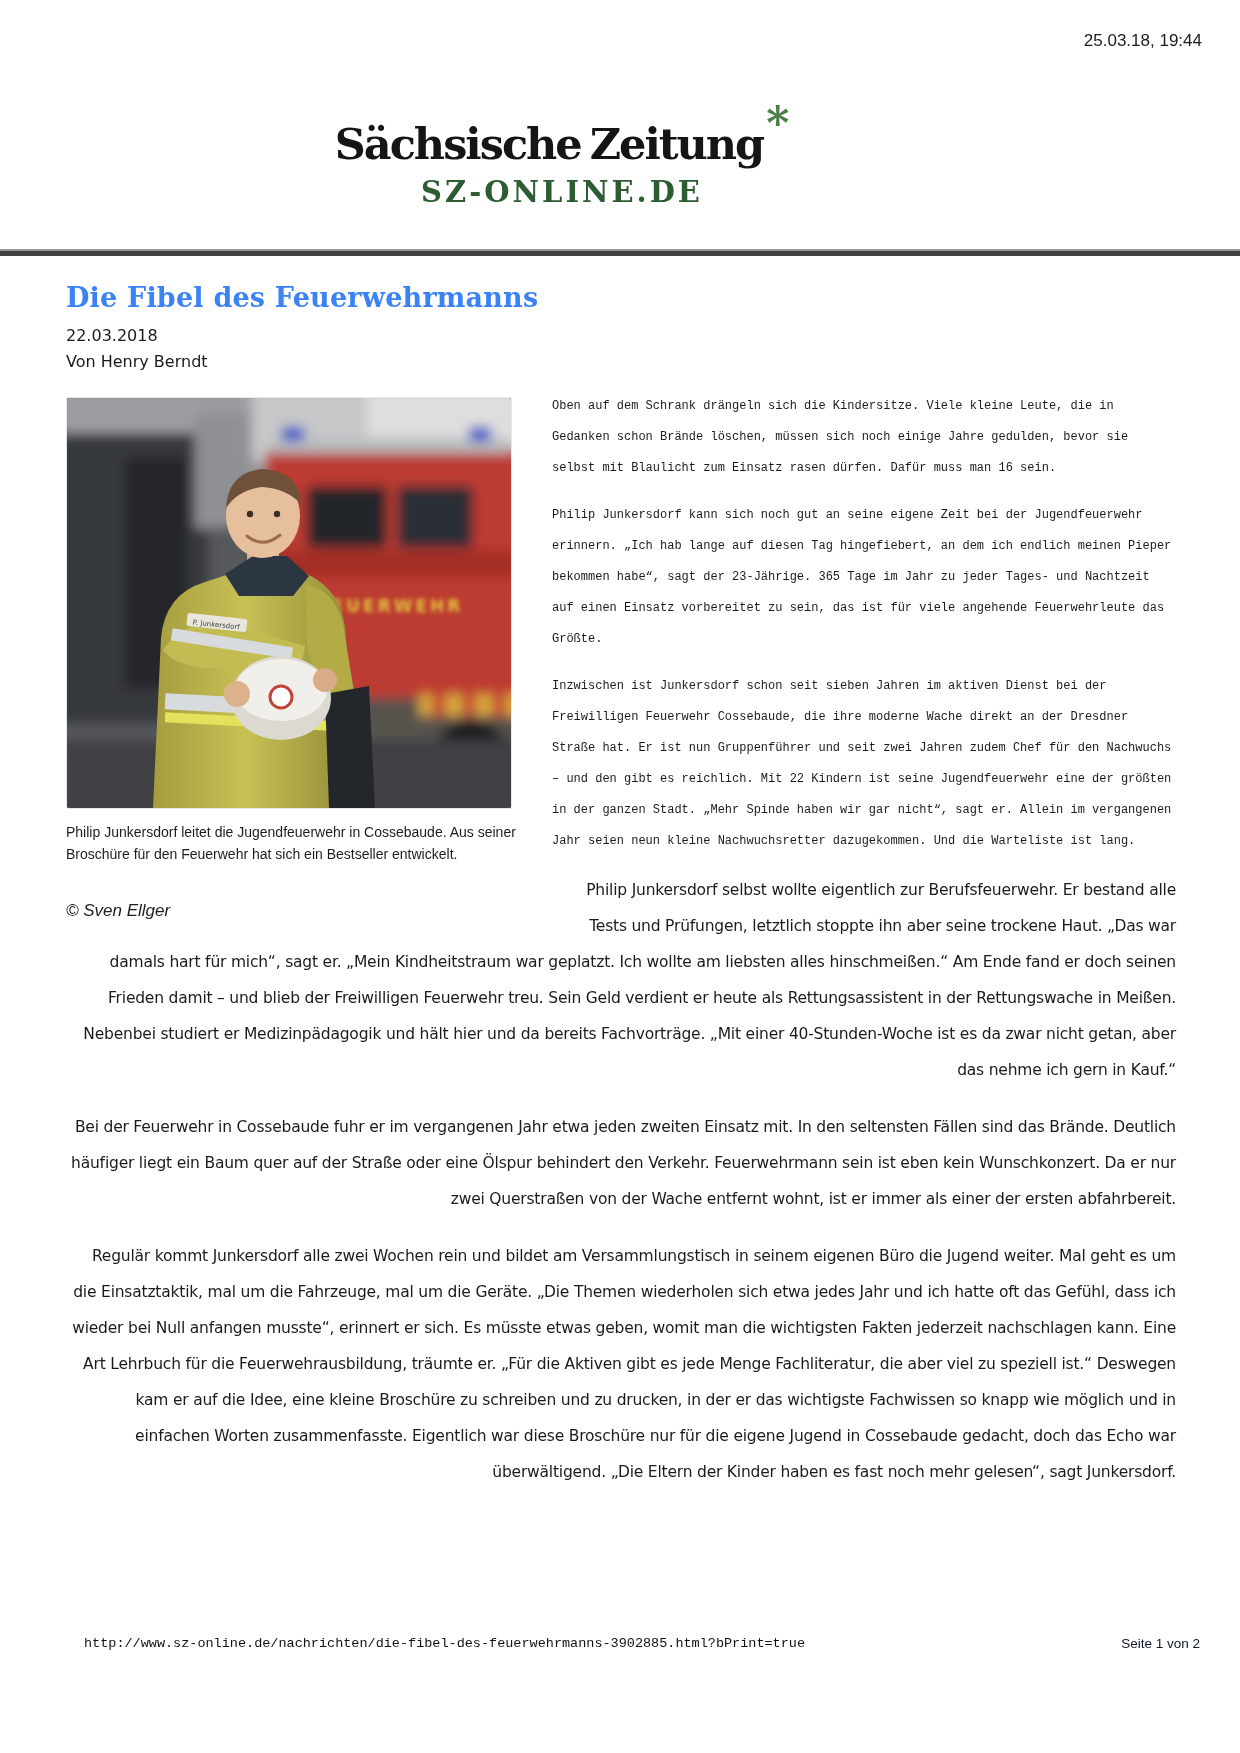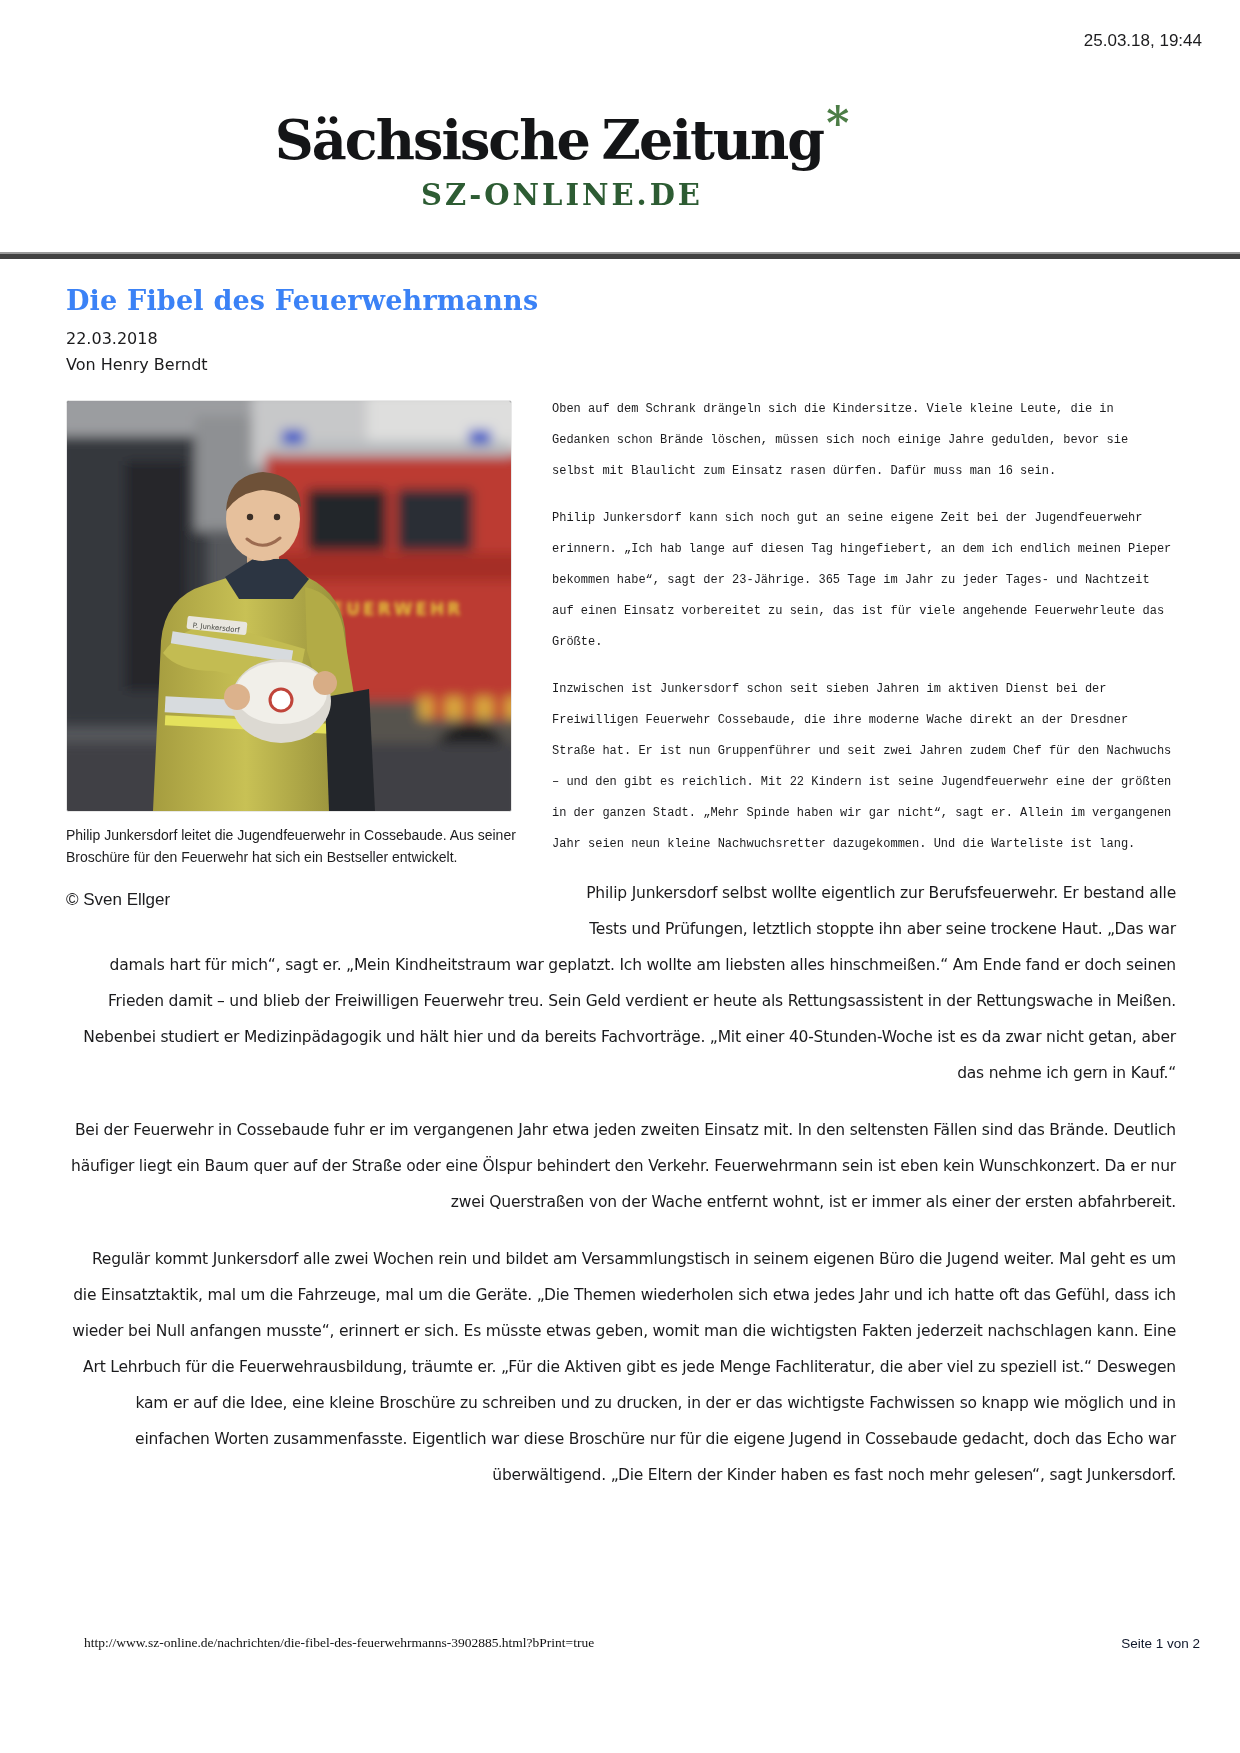--- a/index.html
+++ b/index.html
@@ -6,21 +6,21 @@
   body{
     width:1240px;height:1753px;background:#ffffff;position:relative;
     font-family:"DejaVu Sans",sans-serif;color:#1a1a1a;overflow:hidden;
   }
   .timestamp{
     position:absolute;top:31px;right:38px;
     font-family:"Liberation Sans",sans-serif;font-size:17px;color:#1c1c1e;text-align:right;
   }
   .masthead{margin-top:98px;text-align:center;position:relative;left:-58px;}
   .brand{
-    font-family:"DejaVu Serif",serif;font-weight:700;font-size:54px;
+    font-family:"DejaVu Serif",serif;font-weight:700;font-size:43px;
     letter-spacing:-2px;word-spacing:-4px;color:#141517;
   }
   .brand-star{
     font-family:"DejaVu Serif",serif;font-weight:700;font-size:44px;
     color:#4c7d46;vertical-align:20px;margin-left:3px;
   }
   .subbrand{
     margin-top:6px;font-family:"DejaVu Serif",serif;font-weight:700;
     font-size:29px;letter-spacing:3px;color:#2d5c33;
   }
@@ -43,27 +43,27 @@
   .photo{
     width:444px;height:410px;border-radius:3px;overflow:hidden;
     background:#6a6c6f;border:1px solid #e8e8e8;
   }
   figure{margin:0;padding:0;}
   figcaption{
     margin-top:12px;width:468px;
     font-family:"Liberation Sans",sans-serif;font-size:14px;line-height:22px;color:#1d1d1f;
   }
   .credit{
-    margin-top:22px;font-family:"Liberation Sans",sans-serif;font-size:17px;color:#1d1d1f;
+    margin-top:36px;font-family:"Liberation Sans",sans-serif;font-size:17px;color:#1d1d1f;font-style:italic;
   }
   p.col{font-size:12px;line-height:31px;margin:16px 0 15px 0;font-family:Liberation Mono, monospace;}
   p.wide{font-size:15.5px;line-height:36px;margin:0 0 21px 0;letter-spacing:-.2px;text-align:right;}
   .footer-url{
     position:absolute;left:40px;bottom:102px;
-    font-family:Liberation Serif, serif;font-size:13.5px;color:#121212;padding-left:44px;
+    font-family:Liberation Mono, monospace;font-size:13.5px;color:#121212;padding-left:44px;
   }
   .footer-page{
     position:absolute;right:40px;bottom:102px;
     font-family:"Liberation Sans",sans-serif;font-size:13.5px;color:#0f172a;
   }
 </style>
 </head>
 <body>
 
 <div class="page">

